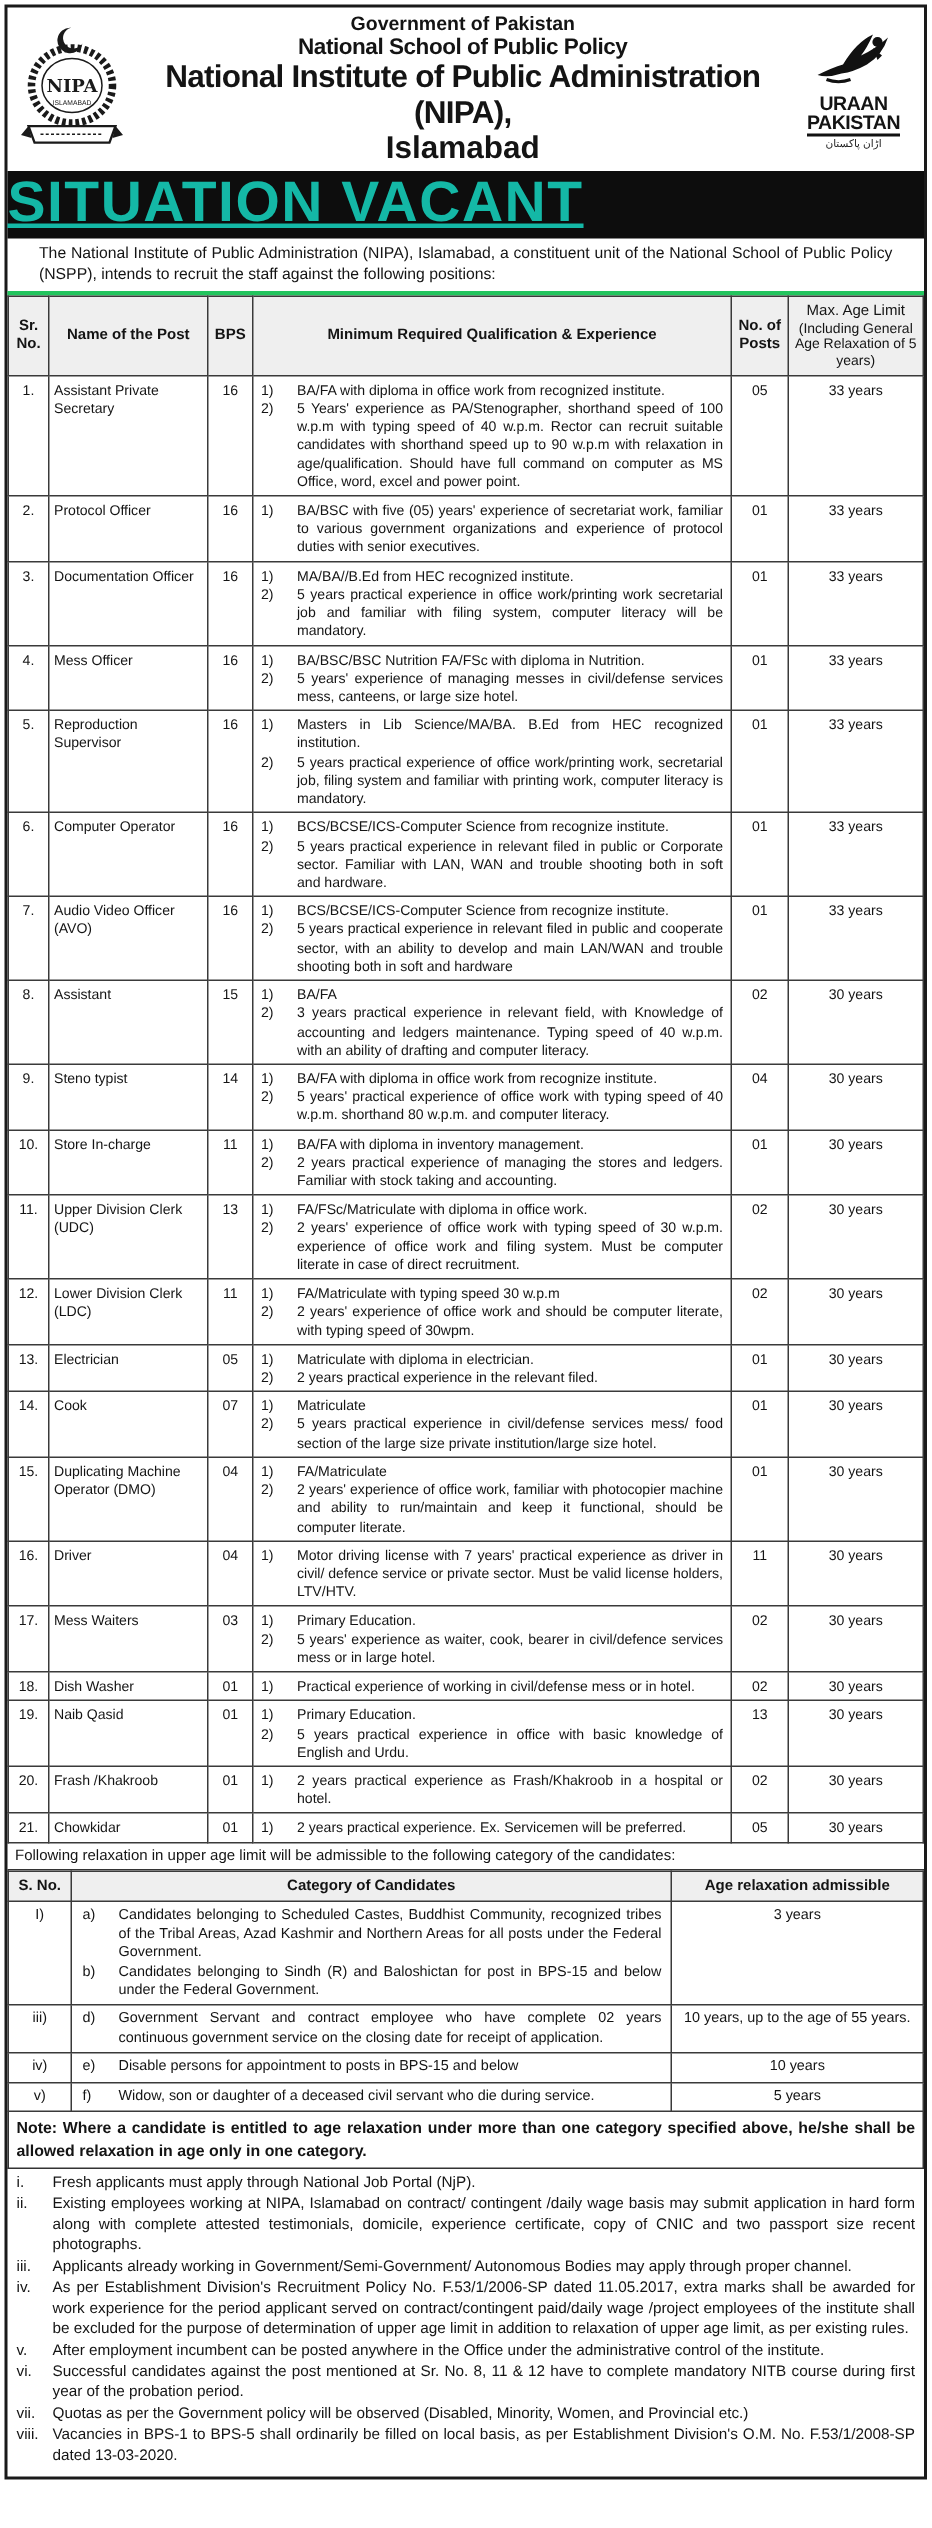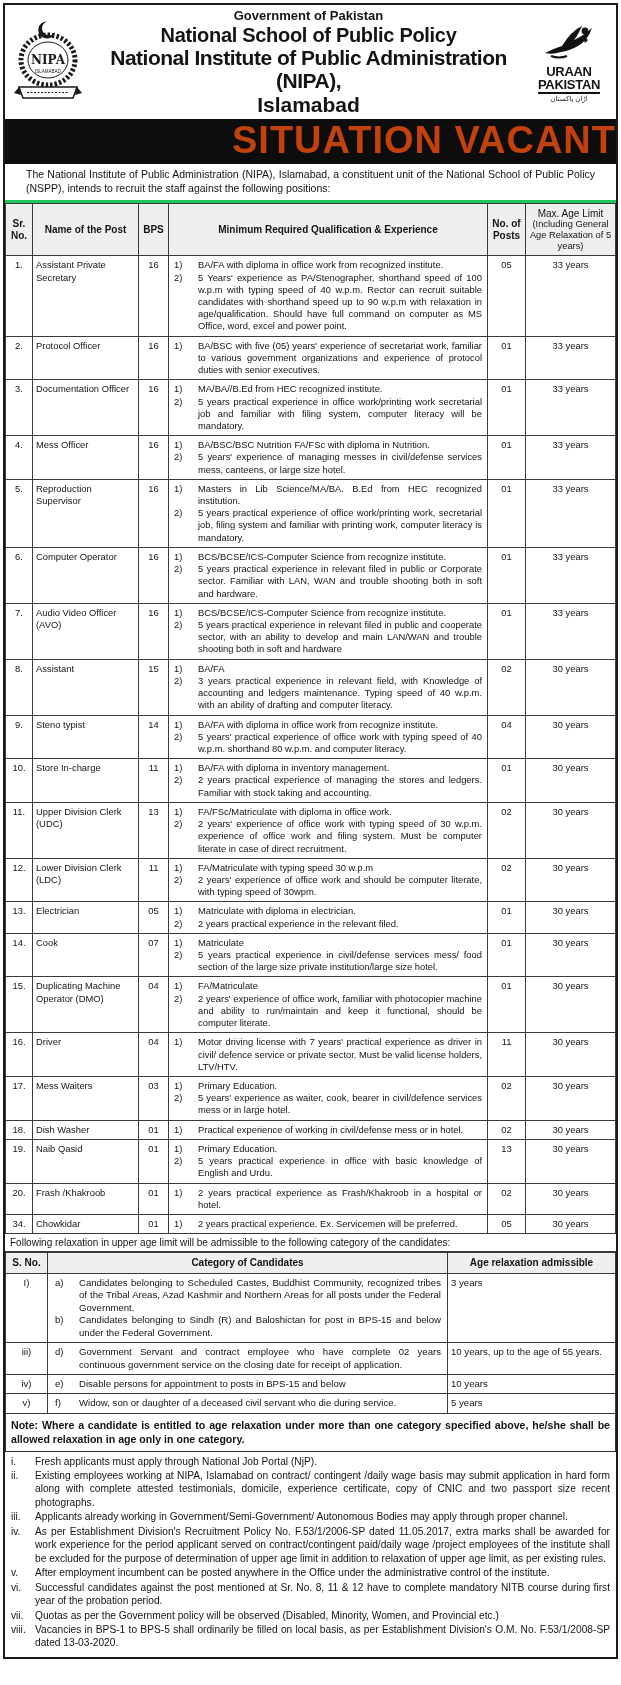--- a/index.html
+++ b/index.html
@@ -3,51 +3,51 @@
 <meta charset="utf-8">
 <style>
   html,body{margin:0;padding:0;background:#fff;}
   body{width:621px;height:1685px;overflow:hidden;font-family:"Liberation Sans",sans-serif;color:#141414;-webkit-font-smoothing:antialiased;}
   .page{box-sizing:border-box;width:615px;margin:3px;border:2px solid #1a1a1a;background:#fff;}
 
   
   .hdr{display:flex;align-items:center;padding:4px 6px 3px 6px;}
   .hdr-center{flex:1;text-align:center;line-height:1.12;padding:0 2px;}
   .h-govt{font-size:13px;font-weight:bold;}
-  .h-school{font-size:20px;font-weight:bold;letter-spacing:-0.3px;}
+  .h-school{font-size:15px;font-weight:bold;letter-spacing:-0.3px;}
   .h-inst{font-size:21px;font-weight:bold;letter-spacing:-0.5px;}
   .h-city{font-size:21px;font-weight:bold;}
   .logo-nipa{width:78px;flex:0 0 78px;text-align:center;}
   .logo-uraan{width:82px;flex:0 0 82px;text-align:center;}
   .uraan-txt{font-size:13px;font-weight:bold;line-height:1.0;letter-spacing:-0.3px;border-bottom:2px solid #111;display:inline-block;padding-bottom:1px;}
   .uraan-tag{font-size:7px;color:#222;margin-top:1px;}
 
   
-  .banner{background:#0d0d0d;color:#c2410c;text-align:right;font-size:38px;font-weight:bold;letter-spacing:1px;line-height:1.0;padding:2px 0 5px 0;transform-origin:center;}
+  .banner{background:#0d0d0d;color:#14b8a6;text-align:left;font-size:38px;font-weight:bold;letter-spacing:1px;line-height:1.0;padding:2px 0 5px 0;transform-origin:center;text-decoration:underline;}
 
   
   .intro{font-size:10.5px;line-height:1.3;padding:4px 21px;border-bottom:3px solid #22c55e;text-align:justify;}
 
   
   table{border-collapse:collapse;width:100%;table-layout:fixed;}
   th,td{border:1px solid #3a3a3a;vertical-align:top;padding:3px 3px;font-size:9.4px;line-height:1.3;}
   th{background:#efefef;font-weight:bold;text-align:center;vertical-align:middle;font-size:10px;line-height:1.15;padding:4px 2px;}
   .c-sr{width:27px}.c-name{width:106px}.c-bps{width:30px}.c-posts{width:38px}.c-age{width:90px}
   td.ctr{text-align:center;}
   td.name{font-weight:normal;}
   .qrow{display:flex;}
   .qnum{flex:0 0 24px;padding-left:2px;}
   .qtxt{flex:1;text-align:justify;padding-right:2px;}
   .hdr-age-main{font-weight:normal;}
   .hdr-age-sub{font-weight:normal;font-size:9.3px;display:block;}
 
   .relax-intro{font-size:10px;padding:3px 5px;border-bottom:1px solid #333;}
   .c2-sn{width:42px}.c2-rel{width:168px}
   #t2 td{font-size:9.6px;}
-  #t2 .rel{text-align:left;}
+  #t2 .rel{text-align:center;}
   .catrow{display:flex;}
   .catlbl{flex:0 0 24px;padding-left:4px;}
   .cattxt{flex:1;text-align:justify;padding-right:3px;}
 
   .notebox{border:1px solid #333;border-top:none;margin:0;padding:4px 5px;font-size:10.6px;font-weight:bold;line-height:1.35;text-align:justify;}
 
   
   .notes{padding:3px 4px 6px 4px;}
   .nitem{display:flex;font-size:10.2px;line-height:1.32;margin-bottom:1px;}
   .nmark{flex:0 0 24px;padding-left:2px;}
@@ -440,21 +440,21 @@
           <td>
             <div class="qrow">
               <span class="qnum">1)</span>
               <span class="qtxt">2 years practical experience as Frash/Khakroob in a hospital or hotel.</span>
             </div>
           </td>
           <td class="ctr">02</td>
           <td class="ctr">30 years</td>
         </tr>
         <tr>
-          <td class="ctr">34.</td>
+          <td class="ctr">21.</td>
           <td class="name">Chowkidar</td>
           <td class="ctr">01</td>
           <td>
             <div class="qrow">
               <span class="qnum">1)</span>
               <span class="qtxt">2 years practical experience. Ex. Servicemen will be preferred.</span>
             </div>
           </td>
           <td class="ctr">05</td>
           <td class="ctr">30 years</td>

